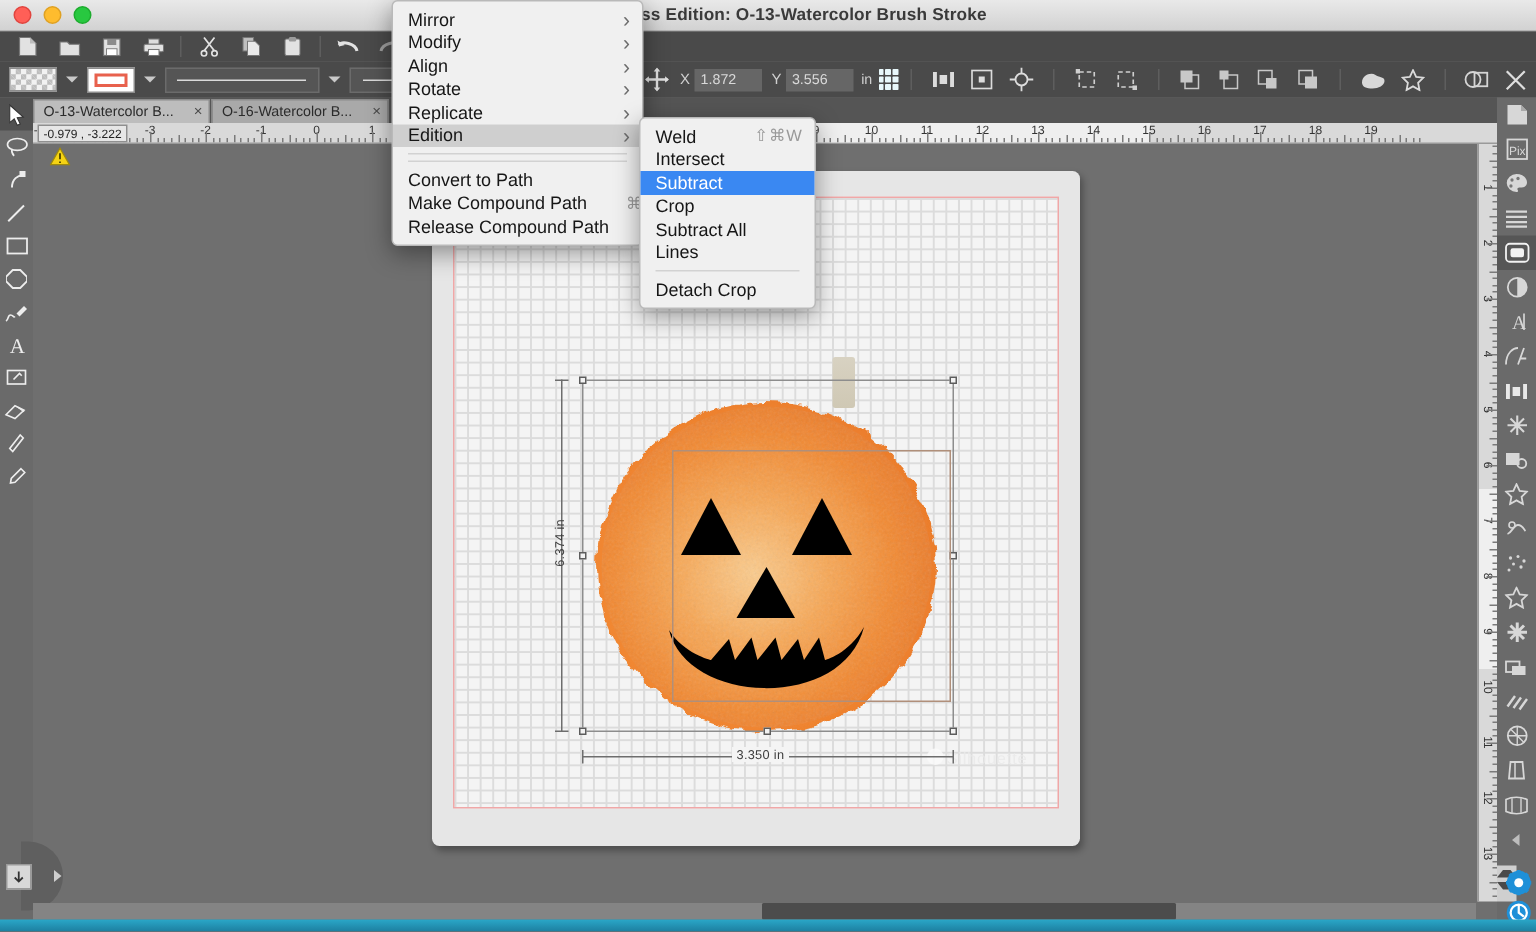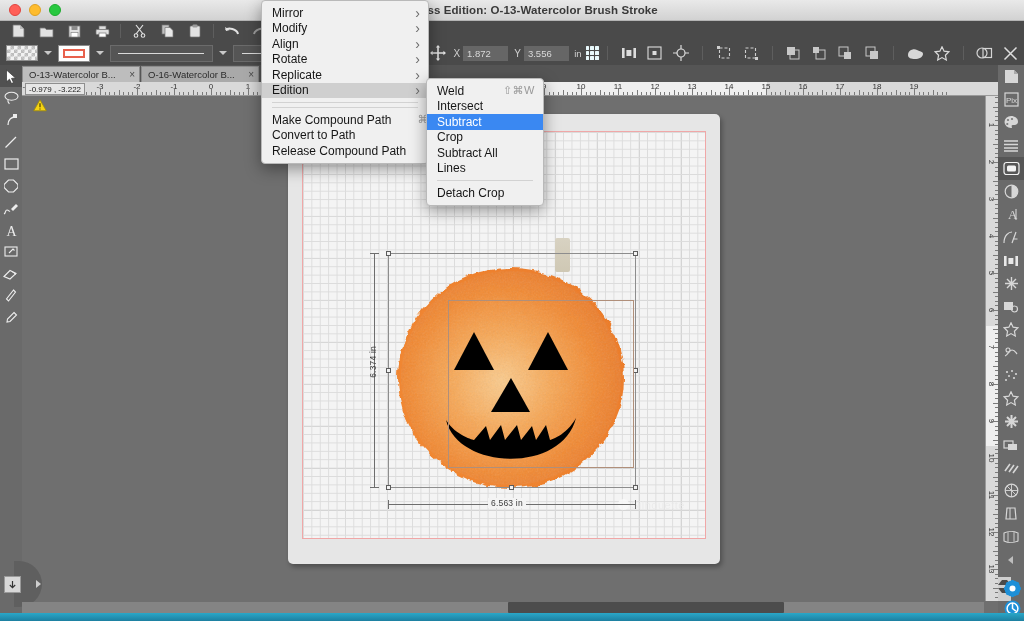--- a/index.html
+++ b/index.html
@@ -993,21 +993,21 @@
       <div>
         <span class="dimline" style="left:86px;top:139px;width:1px;height:235px"></span>
         <span class="dimline" style="left:82px;top:139px;width:9px;height:1px"></span>
         <span class="dimline" style="left:82px;top:373px;width:9px;height:1px"></span>
         <span class="dimtxt vert" style="left:80px;top:232px">6.374 in</span>
       </div>
       <div>
         <span class="dimline" style="left:100px;top:390px;width:248px;height:1px"></span>
         <span class="dimline" style="left:100px;top:386px;width:1px;height:9px"></span>
         <span class="dimline" style="left:347px;top:386px;width:1px;height:9px"></span>
-        <span class="dimtxt" style="left:200px;top:384px;background:#f4f4f4;padding:0 3px">6.563 in</span>
+        <span class="dimtxt" style="left:200px;top:384px;background:#f4f4f4;padding:0 3px">3.350 in</span>
       </div>
     </div>
   </div>
 
   <div class="vruler" id="vruler">
       <div class="shade" style="top: 230px; height: 120px;"></div>
       <span class="tick" style="top: 1.25px; width: 3px;"></span>
       <span class="tick" style="top: 5.875px; width: 3px;"></span>
       <span class="tick" style="top: 10.5px; width: 5px;"></span>
       <span class="tick" style="top: 15.125px; width: 3px;"></span>
@@ -1183,27 +1183,27 @@
         <span>Replicate</span>
         <span class="arrow" style="font-size: 14px;">›</span>
       </div>
       <div class="mi-row hl2">
         <span>Edition</span>
         <span class="arrow" style="font-size: 14px;">›</span>
       </div>
       <div class="mi-sep"></div>
       <div class="mi-sep"></div>
       <div class="mi-row">
+        <span>Convert to Path</span>
+      </div>
+      <div class="mi-row">
         <span>Make Compound Path</span>
         <span class="shortcut">⌘E</span>
       </div>
       <div class="mi-row">
-        <span>Convert to Path</span>
-      </div>
-      <div class="mi-row">
         <span>Release Compound Path</span>
         <span class="shortcut">⇧⌘E</span>
       </div>
     </div>
   <div class="menu menu2" id="menu2">
       <div class="mi-row">
         <span>Weld</span>
         <span class="shortcut">⇧⌘W</span>
       </div>
       <div class="mi-row">

